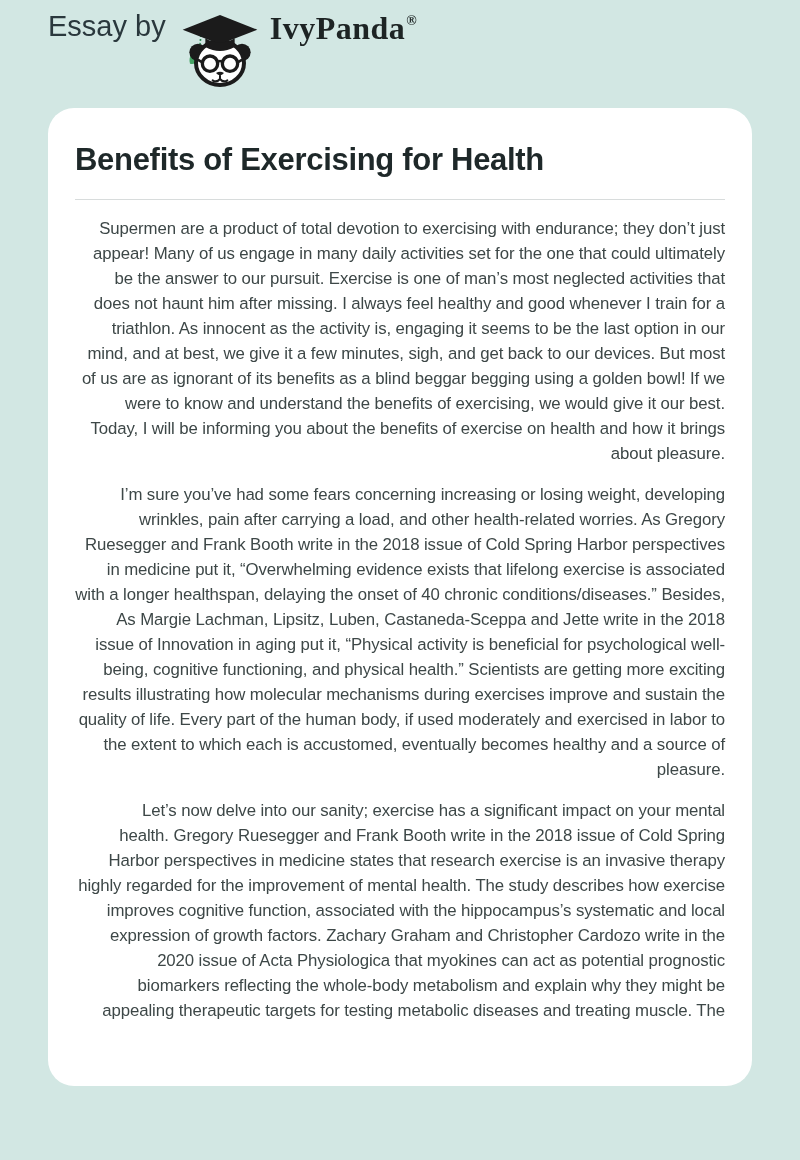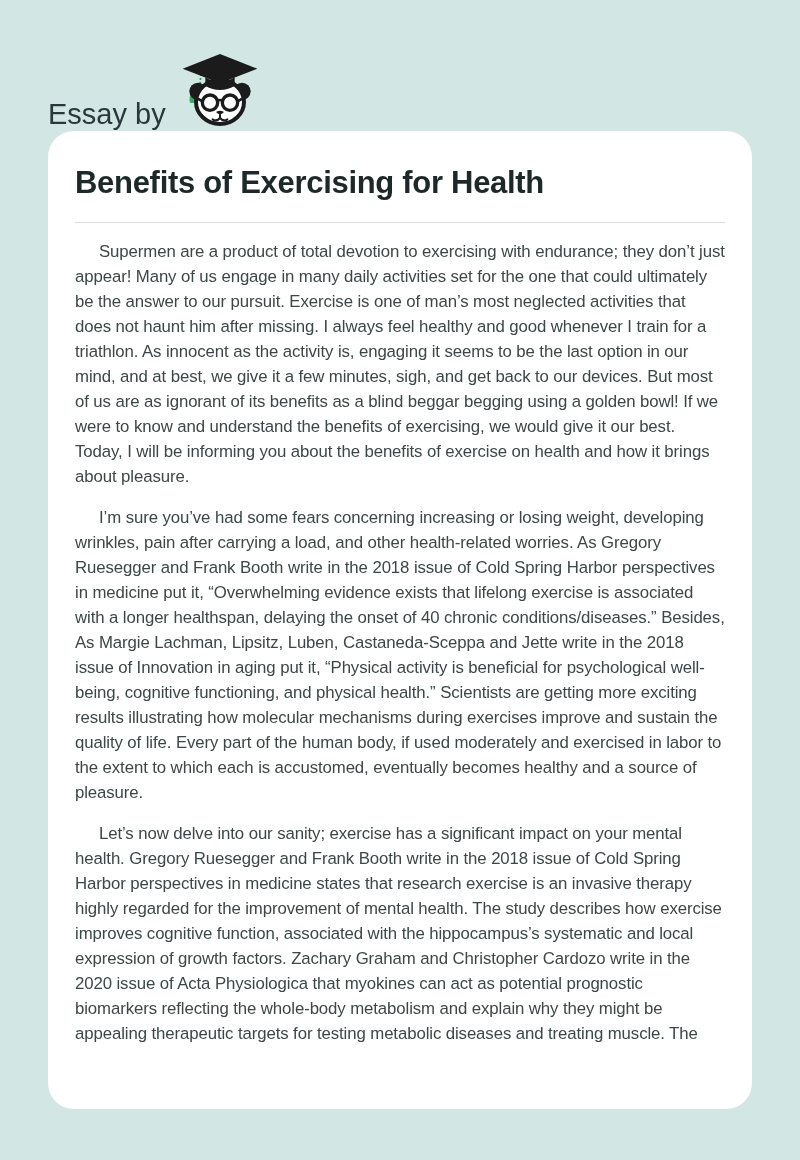--- a/index.html
+++ b/index.html
@@ -4,23 +4,23 @@
 <style>
   * { margin: 0; padding: 0; box-sizing: border-box; }
   html, body {
     width: 800px;
     height: 1160px;
     background: #d2e7e3;
     font-family: "Liberation Sans", sans-serif;
     overflow: hidden;
   }
   .site-header {
-    height: 131px;
+    height: 108px;
     display: flex;
-    align-items: flex-end;
+    align-items: flex-start;
     padding: 10px 15px 0 48px;
   }
   .essay-by {
     font-size: 29px;
     color: #2a383d;
     margin-right: 14px;
   }
   .logo-icon {
     width: 80px;
     height: 82px;
@@ -81,21 +81,21 @@
     border: none;
     border-top: 1px solid #d8dcdc;
     margin: 0;
   }
   .essay-body p {
     font-size: 16.8px;
     line-height: 25px;
     color: #3d4747;
     text-indent: 24px;
     margin-top: 16px;
-    text-align: left;
+    text-align: right;
     letter-spacing: -0.1px;
   }
 </style>
 </head>
 <body>
 
 <header class="site-header">
   <span class="essay-by">Essay by</span>
   <span class="logo-icon">
     <svg viewBox="0 0 120 112" xmlns="http://www.w3.org/2000/svg">
@@ -116,20 +116,21 @@
       <circle cx="45" cy="75" r="11.5" fill="#ffffff" stroke="#1b1b1b" stroke-width="5"></circle>
       <circle cx="75" cy="75" r="11.5" fill="#ffffff" stroke="#1b1b1b" stroke-width="5"></circle>
       <path d="M56.5 73 Q60 69 63.5 73" stroke="#1b1b1b" stroke-width="4" fill="none"></path>
       <path d="M33.5 73 L26.5 69 M86.5 73 L93.5 69" stroke="#1b1b1b" stroke-width="4" fill="none"></path>
 
       <path d="M54 89 Q60 85 66 89 Q60 96 54 89 Z" fill="#1b1b1b"></path>
 
       <path d="M60 93 L60 98 M60 98 Q55 104 49 100 M60 98 Q65 104 71 100" stroke="#1b1b1b" stroke-width="3" fill="none" stroke-linecap="round"></path>
     </svg>
   </span>
+  <span class="brand-name"><span>IvyPanda</span><sup>®</sup></span>
 </header>
 
 <main class="essay-card">
   <h1 class="essay-title">Benefits of Exercising for Health</h1>
 
 
   <hr class="divider">
 
   <div class="essay-body">
     <p>Supermen are a product of total devotion to exercising with endurance; they don’t just appear! Many of us engage in many daily activities set for the one that could ultimately be the answer to our pursuit. Exercise is one of man’s most neglected activities that does not haunt him after missing. I always feel healthy and good whenever I train for a triathlon. As innocent as the activity is, engaging it seems to be the last option in our mind, and at best, we give it a few minutes, sigh, and get back to our devices. But most of us are as ignorant of its benefits as a blind beggar begging using a golden bowl! If we were to know and understand the benefits of exercising, we would give it our best. Today, I will be informing you about the benefits of exercise on health and how it brings about pleasure.</p>

